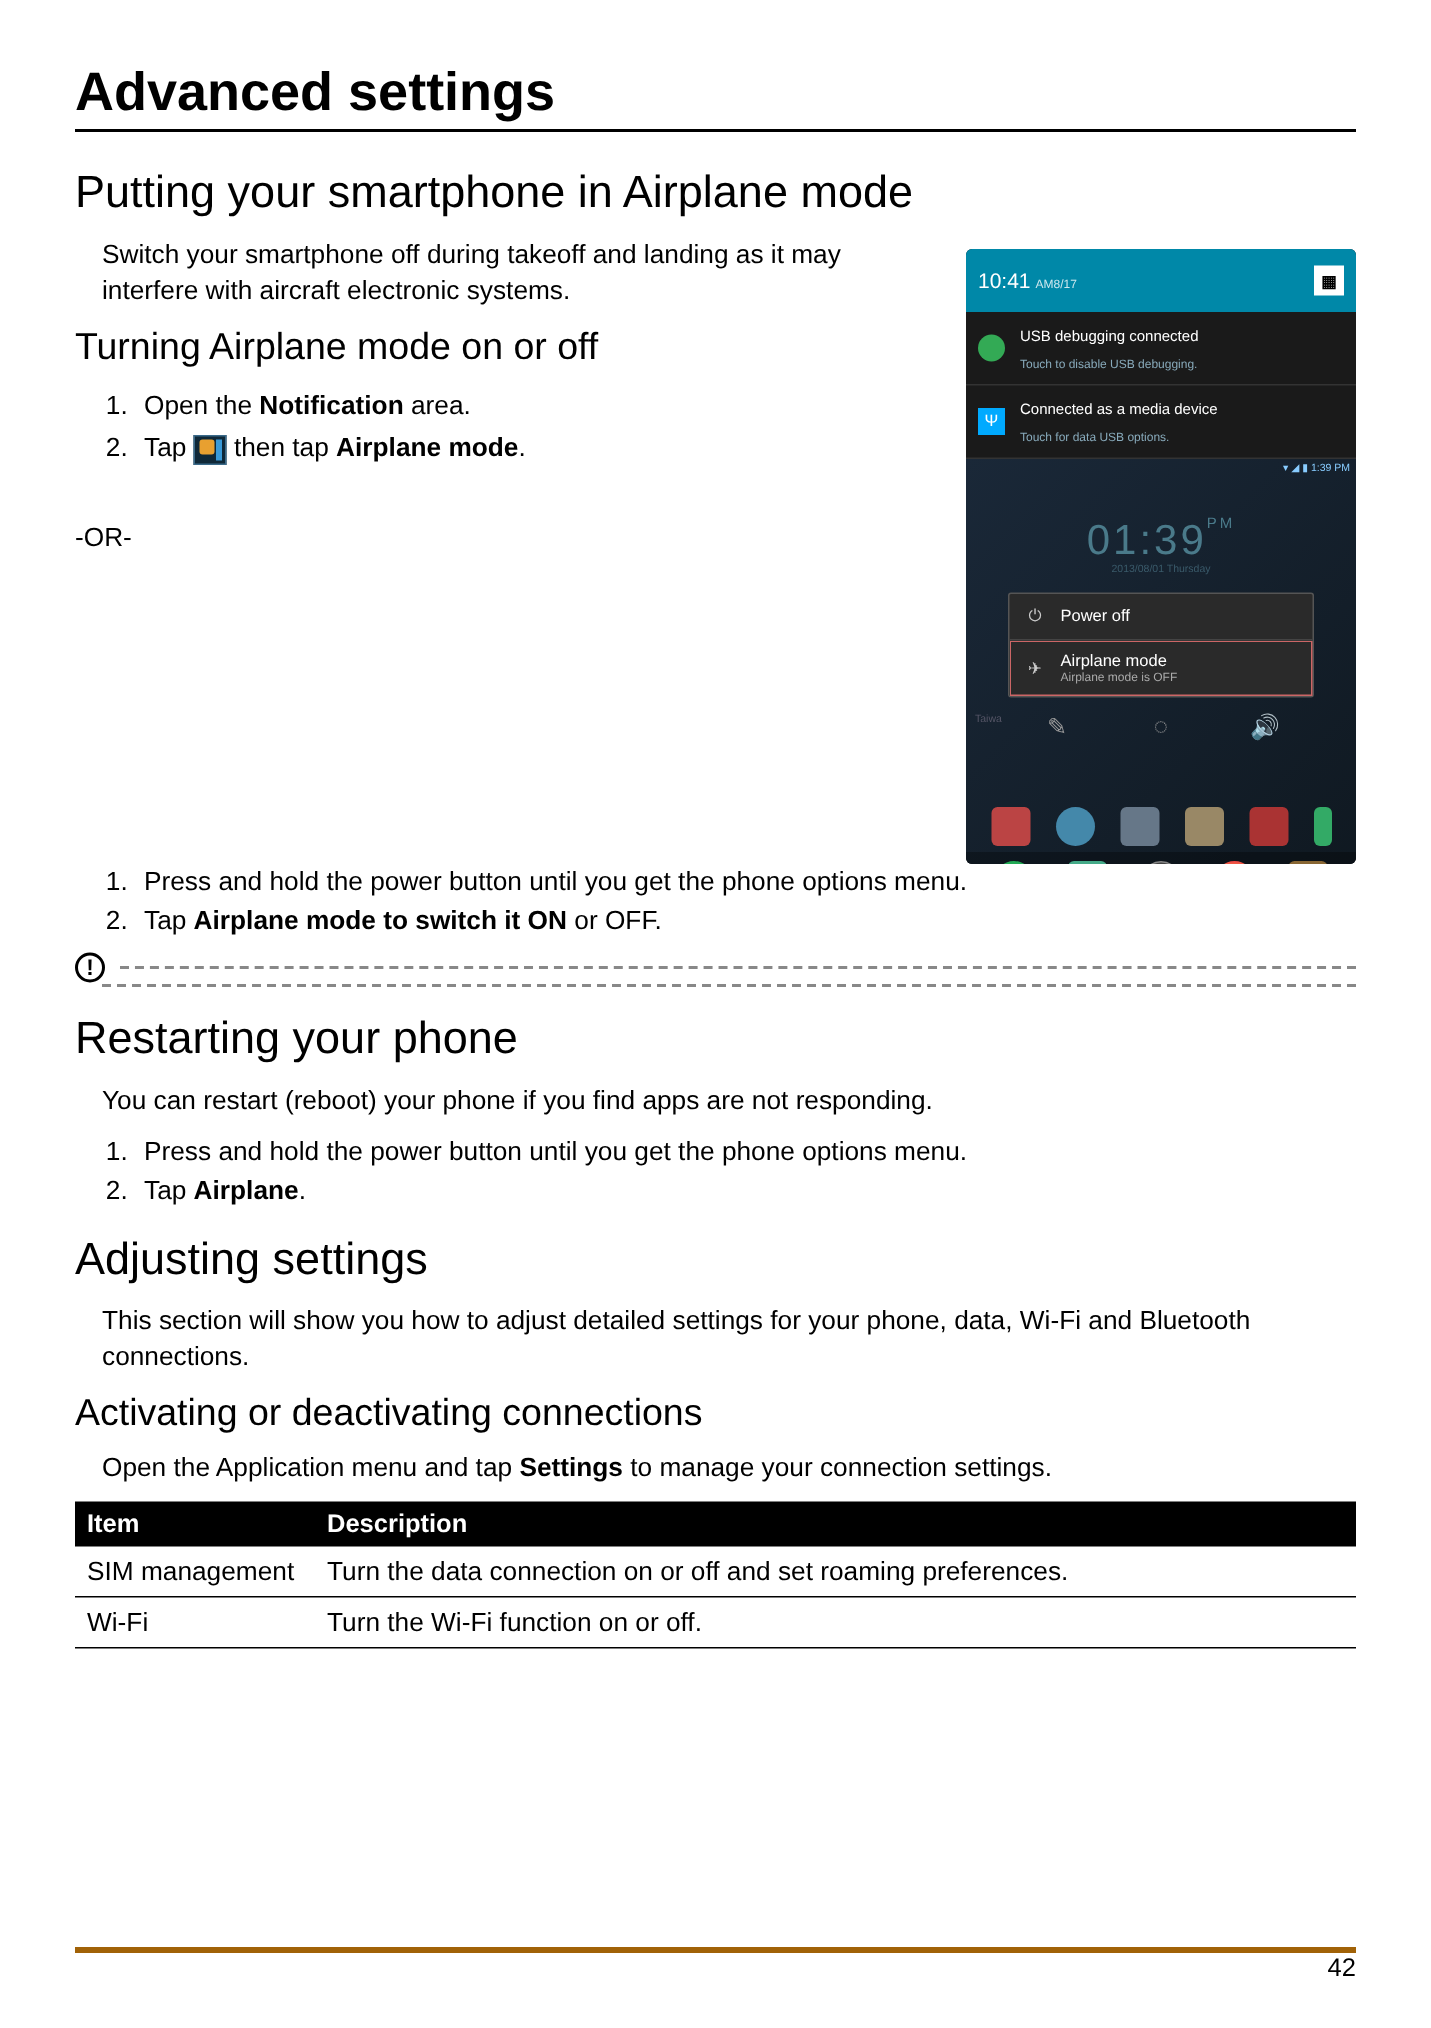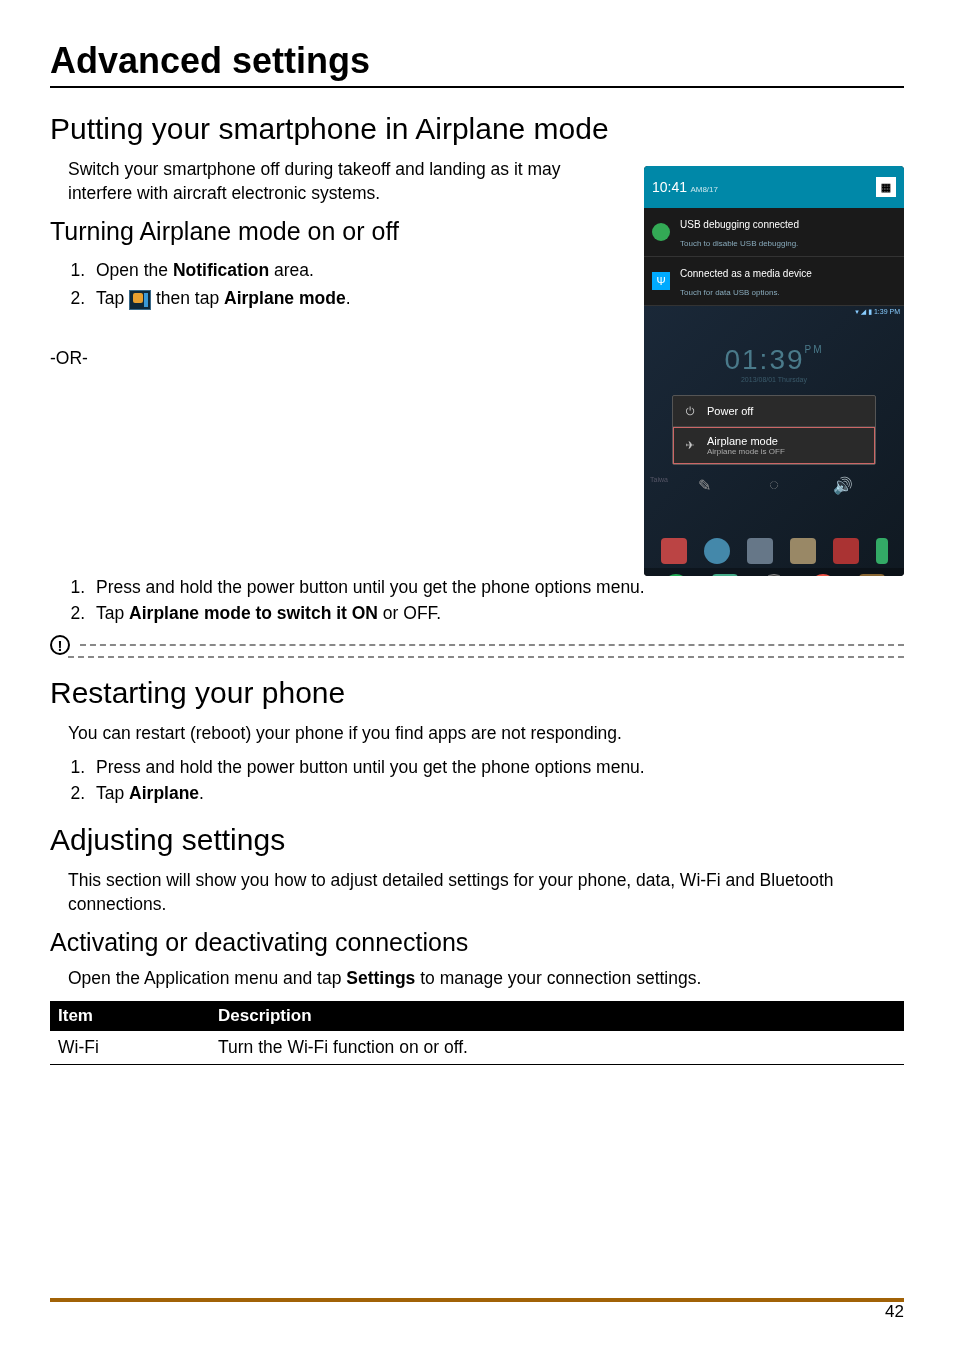--- a/index.html
+++ b/index.html
@@ -423,20 +423,24 @@
 
 <table class="table">
   <thead>
     <tr>
       <th>Item</th>
       <th>Description</th>
     </tr>
   </thead>
   <tbody>
     <tr>
+      <td>SIM management</td>
+      <td>Turn the data connection on or off and set roaming preferences.</td>
+    </tr>
+    <tr>
       <td>Wi-Fi</td>
       <td>Turn the Wi-Fi function on or off.</td>
     </tr>
   </tbody>
 </table>
 
 <div class="page-footer">
   <span>42</span>
 </div>
 

